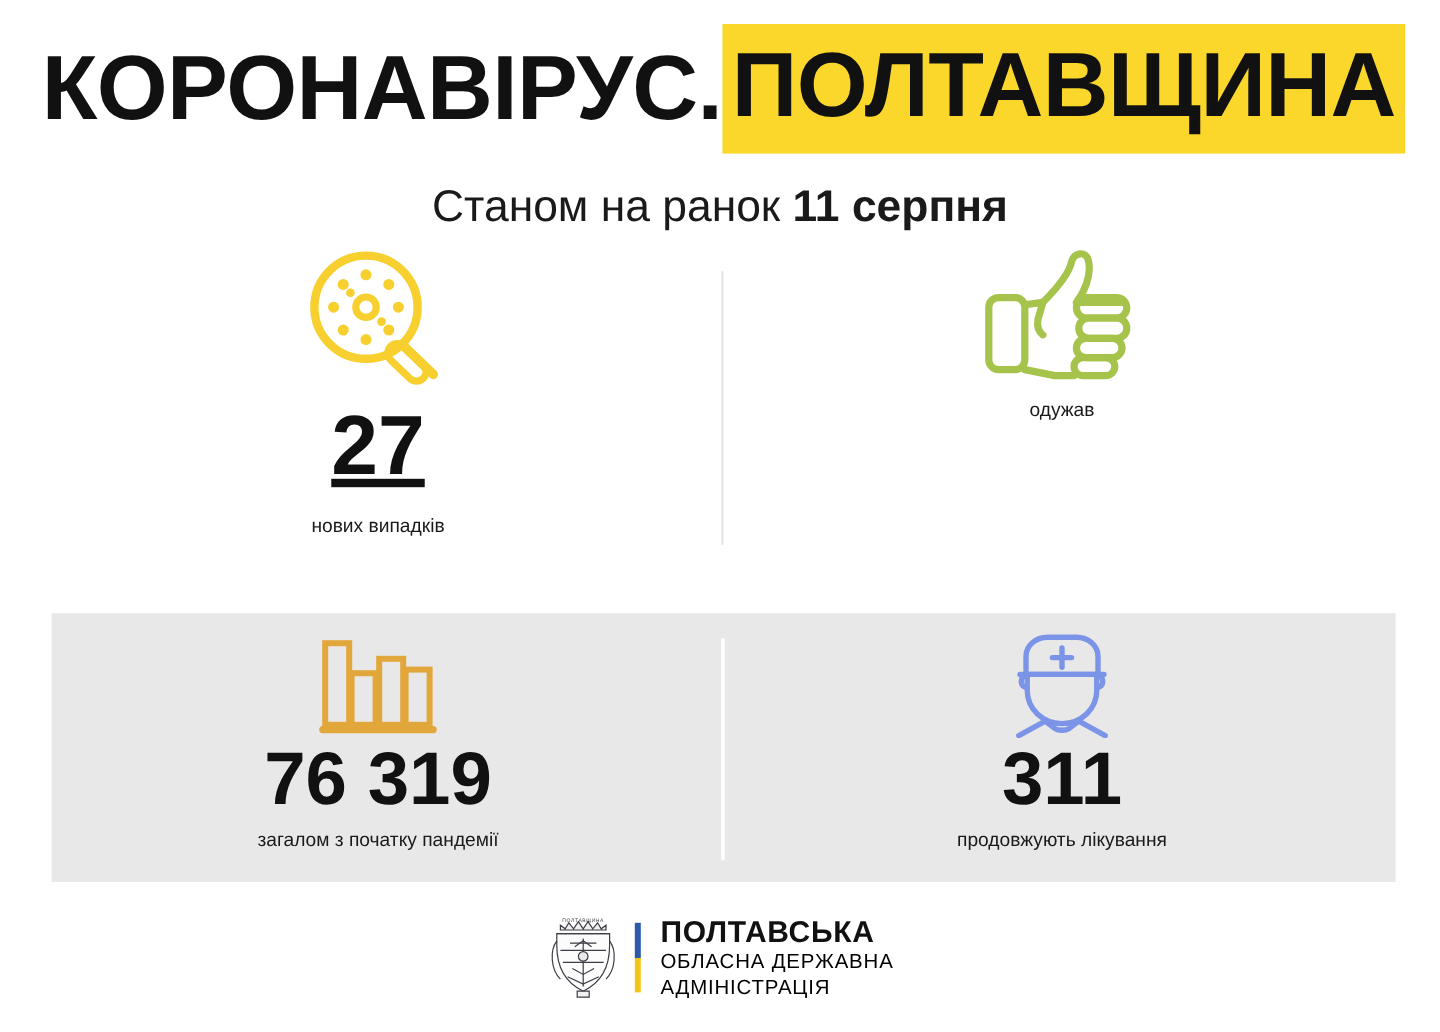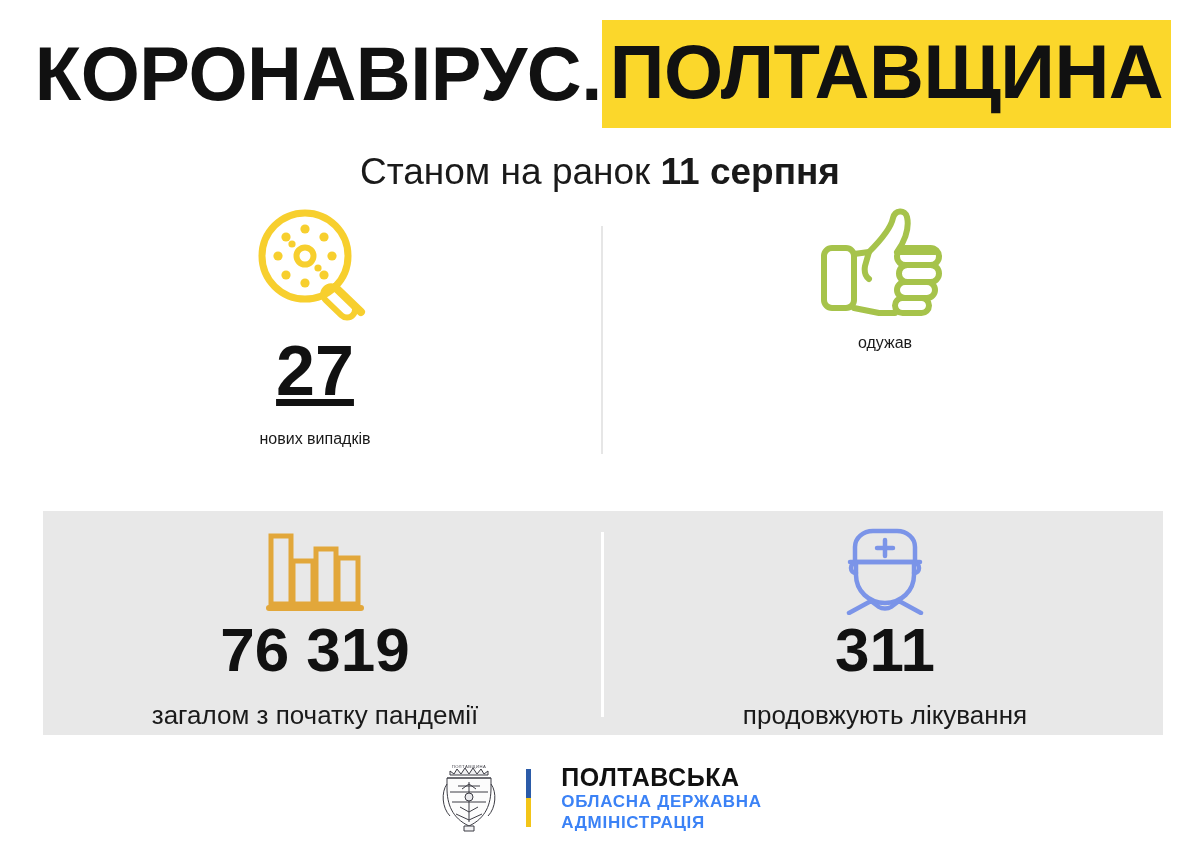--- a/index.html
+++ b/index.html
@@ -126,37 +126,37 @@
     color: #111111;
   }
   .stat-label {
     font-size: 16px;
     line-height: 32px;
     color: #1a1a1a;
     font-weight: 400;
     margin-top: 4px;
   }
   .stat-label-sm {
-    font-size: 26px;
+    font-size: 16px;
     line-height: 28px;
     color: #1a1a1a;
     font-weight: 400;
-    margin-top: 16px;
+    margin-top: 2px;
   }
 
   
   .footer {
     position: absolute;
     left: 0;
     top: 762px;
     width: 1200px;
     display: flex;
     align-items: center;
     justify-content: center;
-    gap: 24px;
+    gap: 10px;
   }
   .crest {
     width: 62px;
     height: 72px;
     flex: none;
   }
   .flagbar {
     width: 5px;
     height: 58px;
     flex: none;
@@ -167,23 +167,23 @@
   .footer-text { line-height: 1; }
   .f-line1 {
     font-size: 25px;
     font-weight: bold;
     letter-spacing: 0.6px;
     color: #111111;
     line-height: 27px;
   }
   .f-line2, .f-line3 {
     font-size: 17px;
-    font-weight: bold;
+    font-weight: normal;
     letter-spacing: 0.7px;
-    color: #3b82f6;
+    color: #000000;
     line-height: 21px;
   }
 </style>
 </head>
 <body>
 
 <div class="title-row">
   <span class="title-text title-plain">КОРОНАВІРУС.</span>
   <span class="title-text title-hl">ПОЛТАВЩИНА</span>
 </div>

